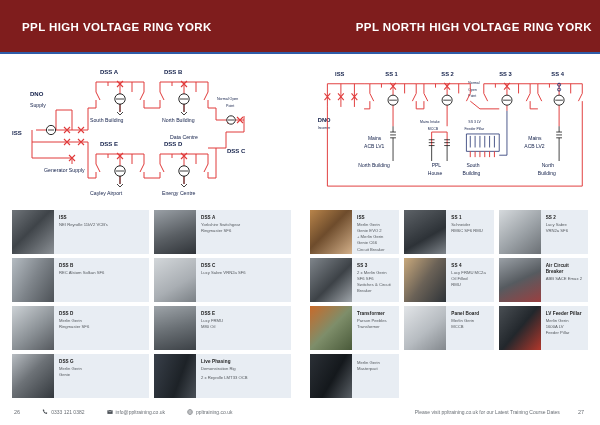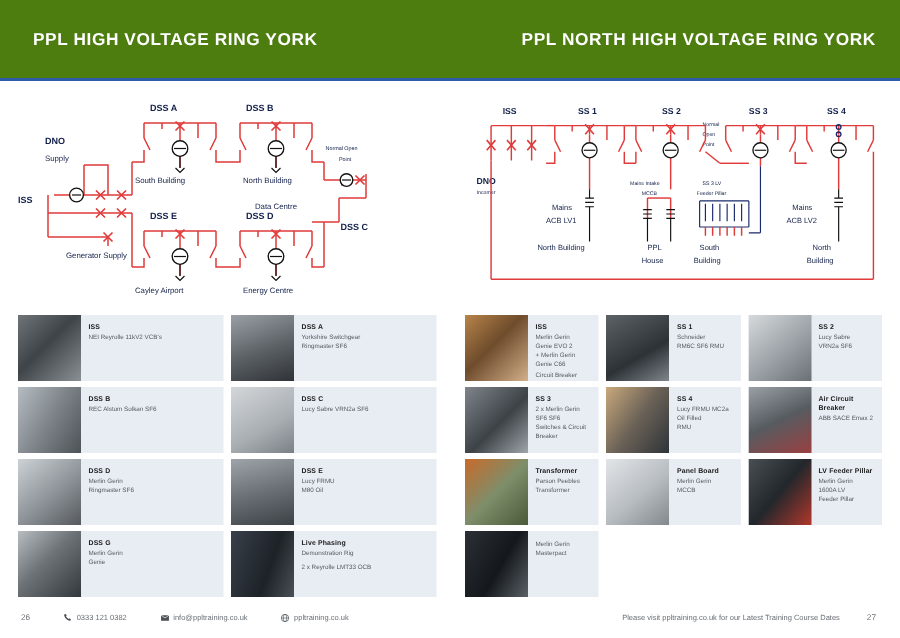--- a/index.html
+++ b/index.html
@@ -7,25 +7,25 @@
   body {
     font-family:"Liberation Sans", sans-serif;
     background:#ffffff;
     color:#333;
     position:relative;
     overflow:hidden;
   }
   .page { position:absolute; inset:0; display:flex; flex-direction:column; }
 
   
-  .header { height:54px; background:#4d7c0f; display:flex; flex:0 0 54px; position:relative;gap:28px; }
+  .header { height:54px; background:#7f1d1d; display:flex; flex:0 0 54px; position:relative;gap:28px; }
   .header::after{ content:""; position:absolute; left:0; right:0; bottom:0; height:2px; background:#2f5ca8; }
   .header .col { flex:1 1 50%; display:flex; align-items:center; }
   .header .col.left  { padding-left:22px; justify-content:flex-start; }
-  .header .col.right { padding-left:34px; justify-content:flex-start; }
+  .header .col.right { padding-left:34px; justify-content:center; }
   .header h1 {
     color:#fff; font-size:11.5px; font-weight:bold; letter-spacing:0.4px;
   }
 
   
   .content { flex:1 1 auto; display:flex; padding:0; }
   .half { width:50%; position:relative; display:flex; flex-direction:column; }
   .half.left  { padding:6px 8px 0 12px; }
   .half.right { padding:6px 10px 0 10px; }
 

